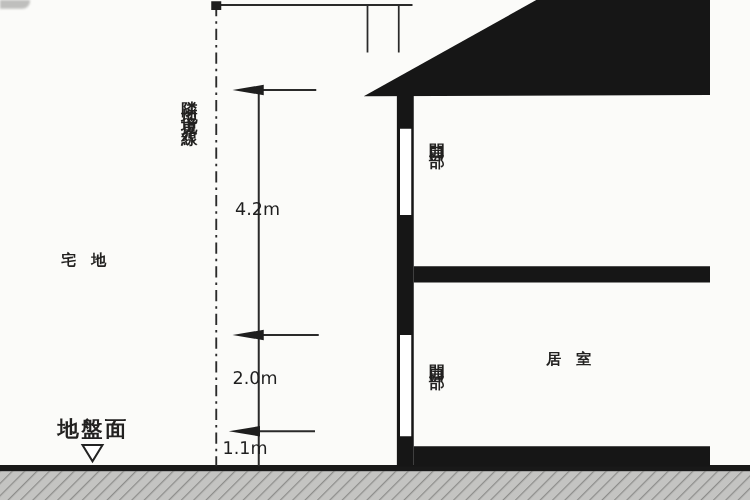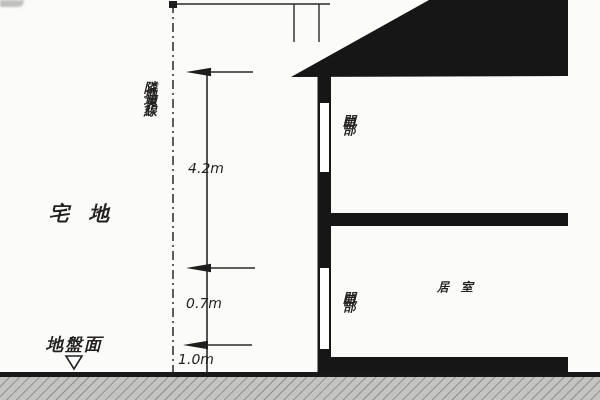--- a/index.html
+++ b/index.html
@@ -9,28 +9,27 @@
     background:#fbfbf9;
     overflow:hidden;
     font-family:"DejaVu Sans",sans-serif;
   }
   .stage svg{position:absolute;left:0;top:0;}
   .lbl{
     position:absolute;
     color:#222120;
     white-space:pre;
     line-height:1.15;
-    font-style:italic;
   }
   .lbl-vert{
     writing-mode:vertical-rl;
     text-orientation:upright;
   }
   .lbl-boundary{left:142px;top:70px;font-size:13px;letter-spacing:6px;font-weight:600;}
-  .lbl-site{left:49px;top:202px;font-size:20px;font-weight:600;}
+  .lbl-site{left:49px;top:202px;font-size:12px;font-weight:600;}
   .lbl-ground{left:46px;top:335px;font-size:17px;letter-spacing:2px;font-weight:600;}
   .lbl-opening-upper{left:342px;top:104px;font-size:12.5px;letter-spacing:4px;font-weight:600;}
   .lbl-opening-lower{left:342px;top:281px;font-size:12.5px;letter-spacing:4px;font-weight:600;}
   .lbl-room{left:437px;top:281px;font-size:12px;font-weight:600;}
   .lbl-dim{font-size:14px;text-align:center;color:#1f1f1f;font-weight:500;}
   .lbl-dim-top{left:179px;top:160px;width:54px;}
   .lbl-dim-mid{left:179px;top:295px;width:50px;}
   .lbl-dim-bot{left:171px;top:351px;width:50px;}
   .scan-smudge{
     position:absolute;left:0;top:0;width:24px;height:7px;
@@ -95,17 +94,17 @@
   <div class="lbl lbl-ground">地盤面</div>
 
   <div class="lbl lbl-vert lbl-opening-upper">開口部</div>
 
   <div class="lbl lbl-vert lbl-opening-lower">開口部</div>
 
   <div class="lbl lbl-room">居　室</div>
 
   <div class="lbl lbl-dim lbl-dim-top">4.2m</div>
 
-  <div class="lbl lbl-dim lbl-dim-mid">0.7m</div>
+  <div class="lbl lbl-dim lbl-dim-mid">2.0m</div>
 
-  <div class="lbl lbl-dim lbl-dim-bot">1.0m</div>
+  <div class="lbl lbl-dim lbl-dim-bot">1.1m</div>
 
 </div>
 
 </body></html>

